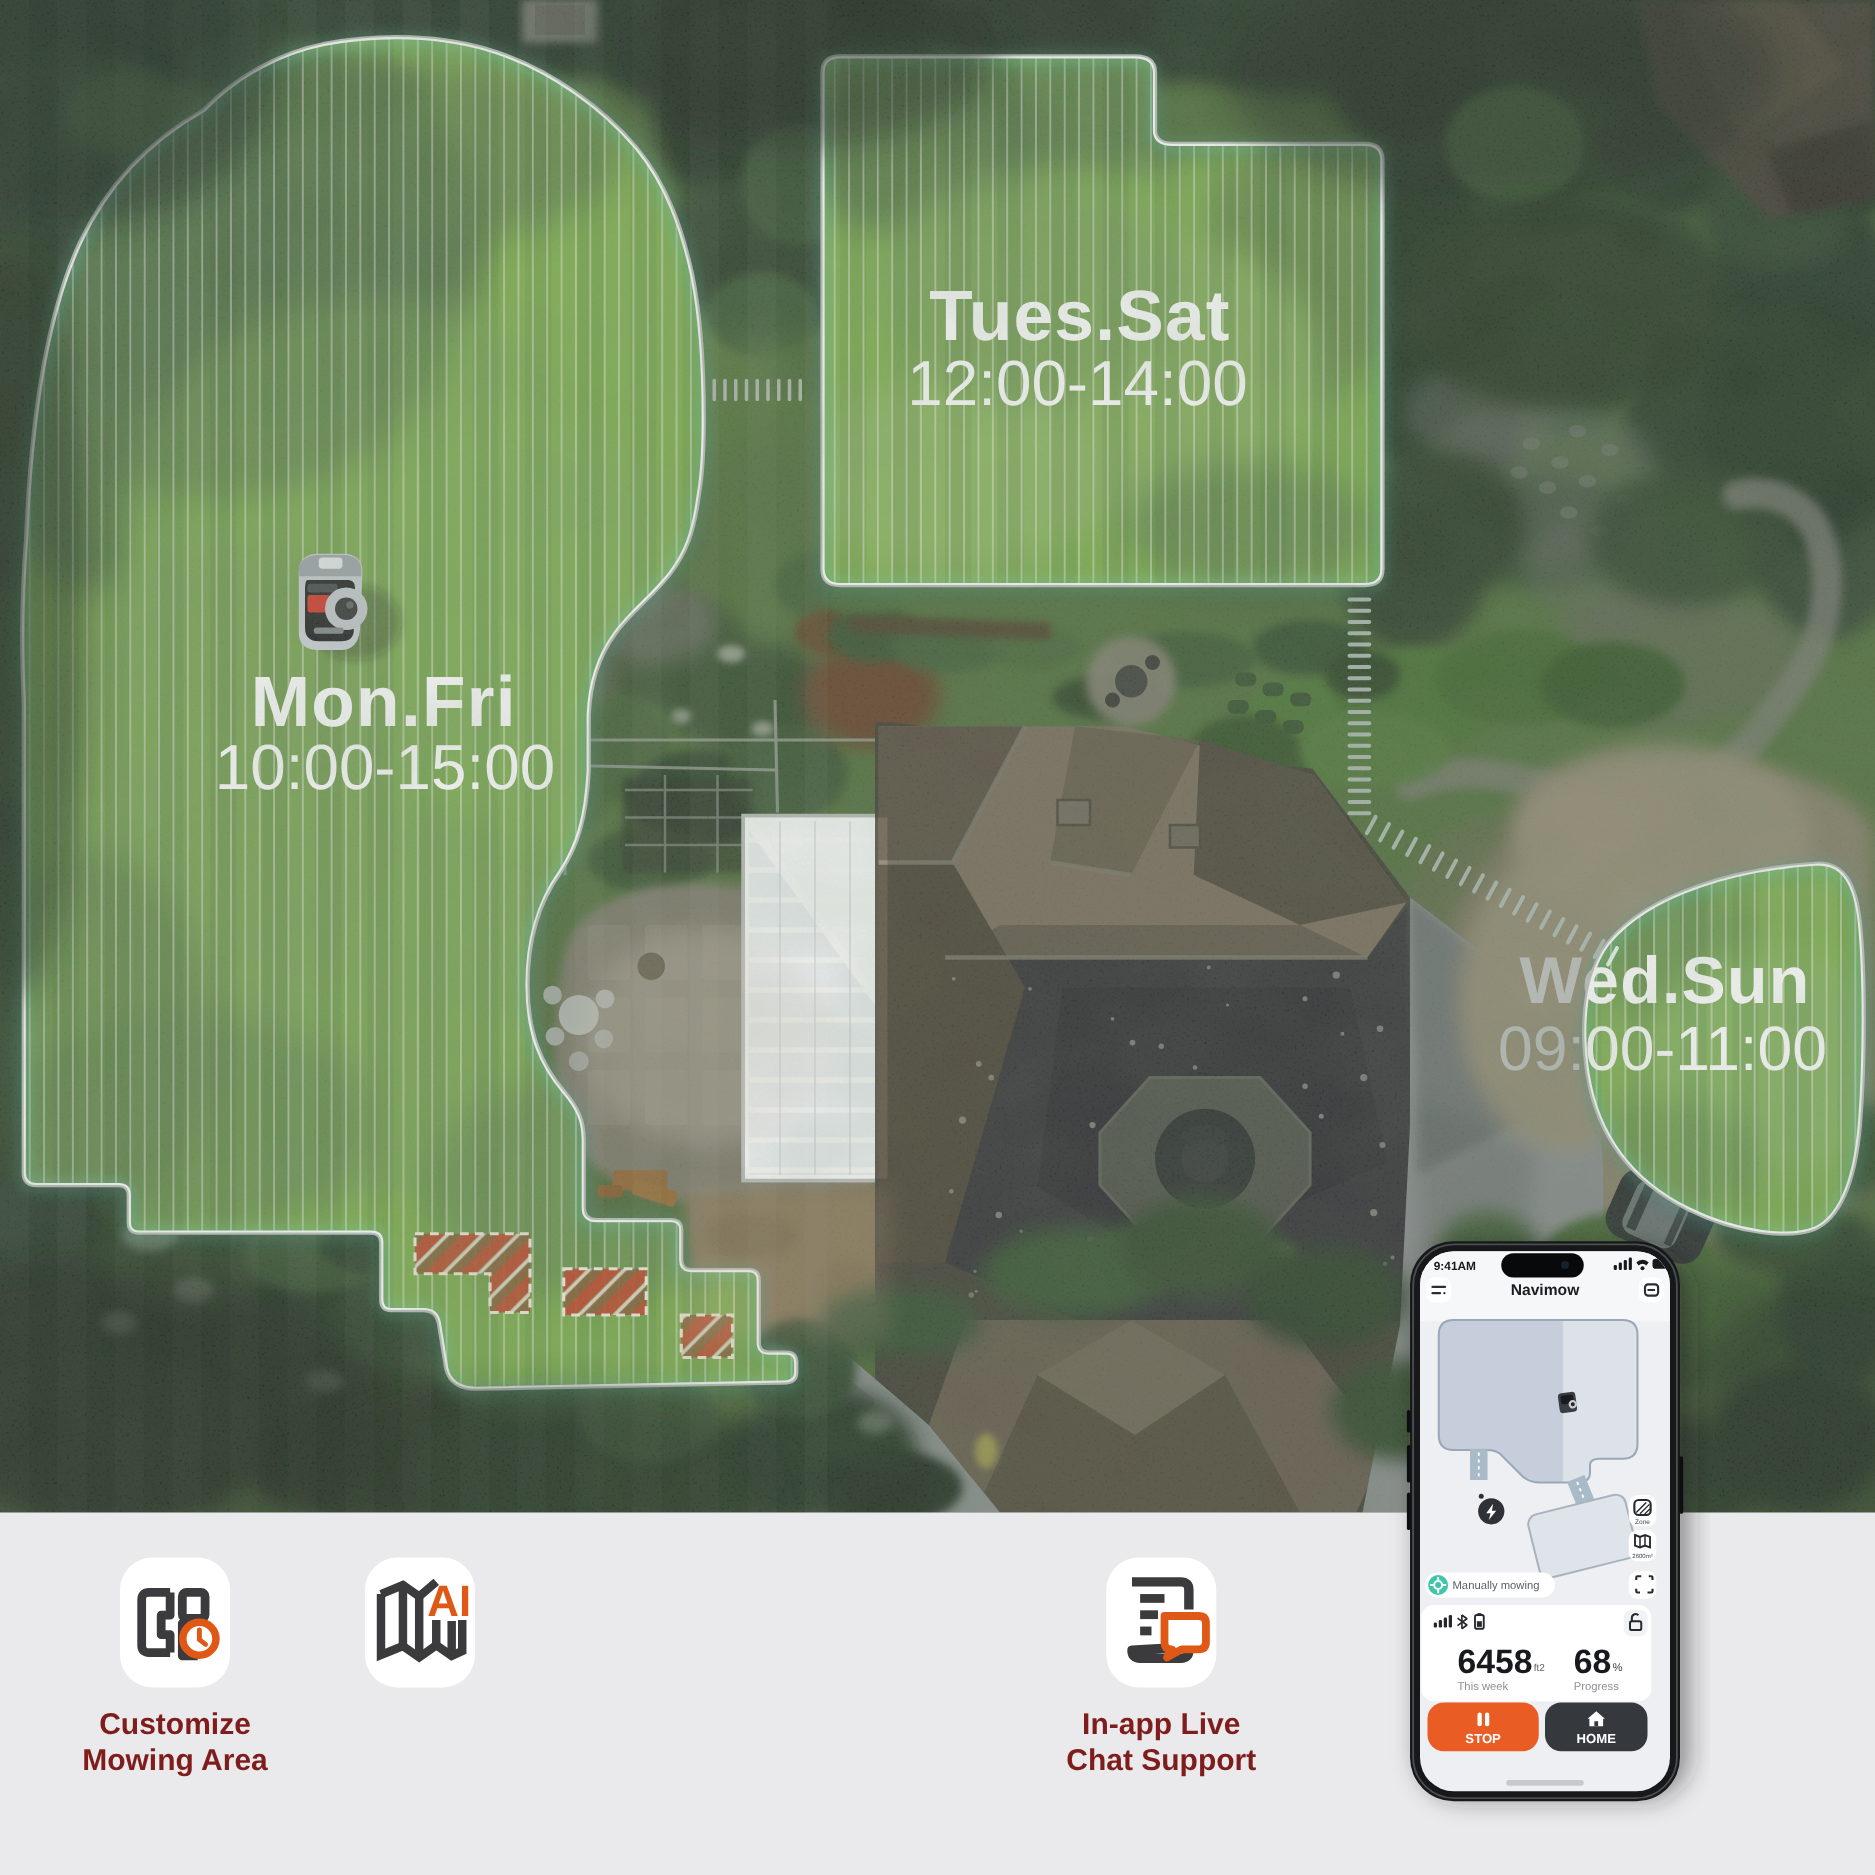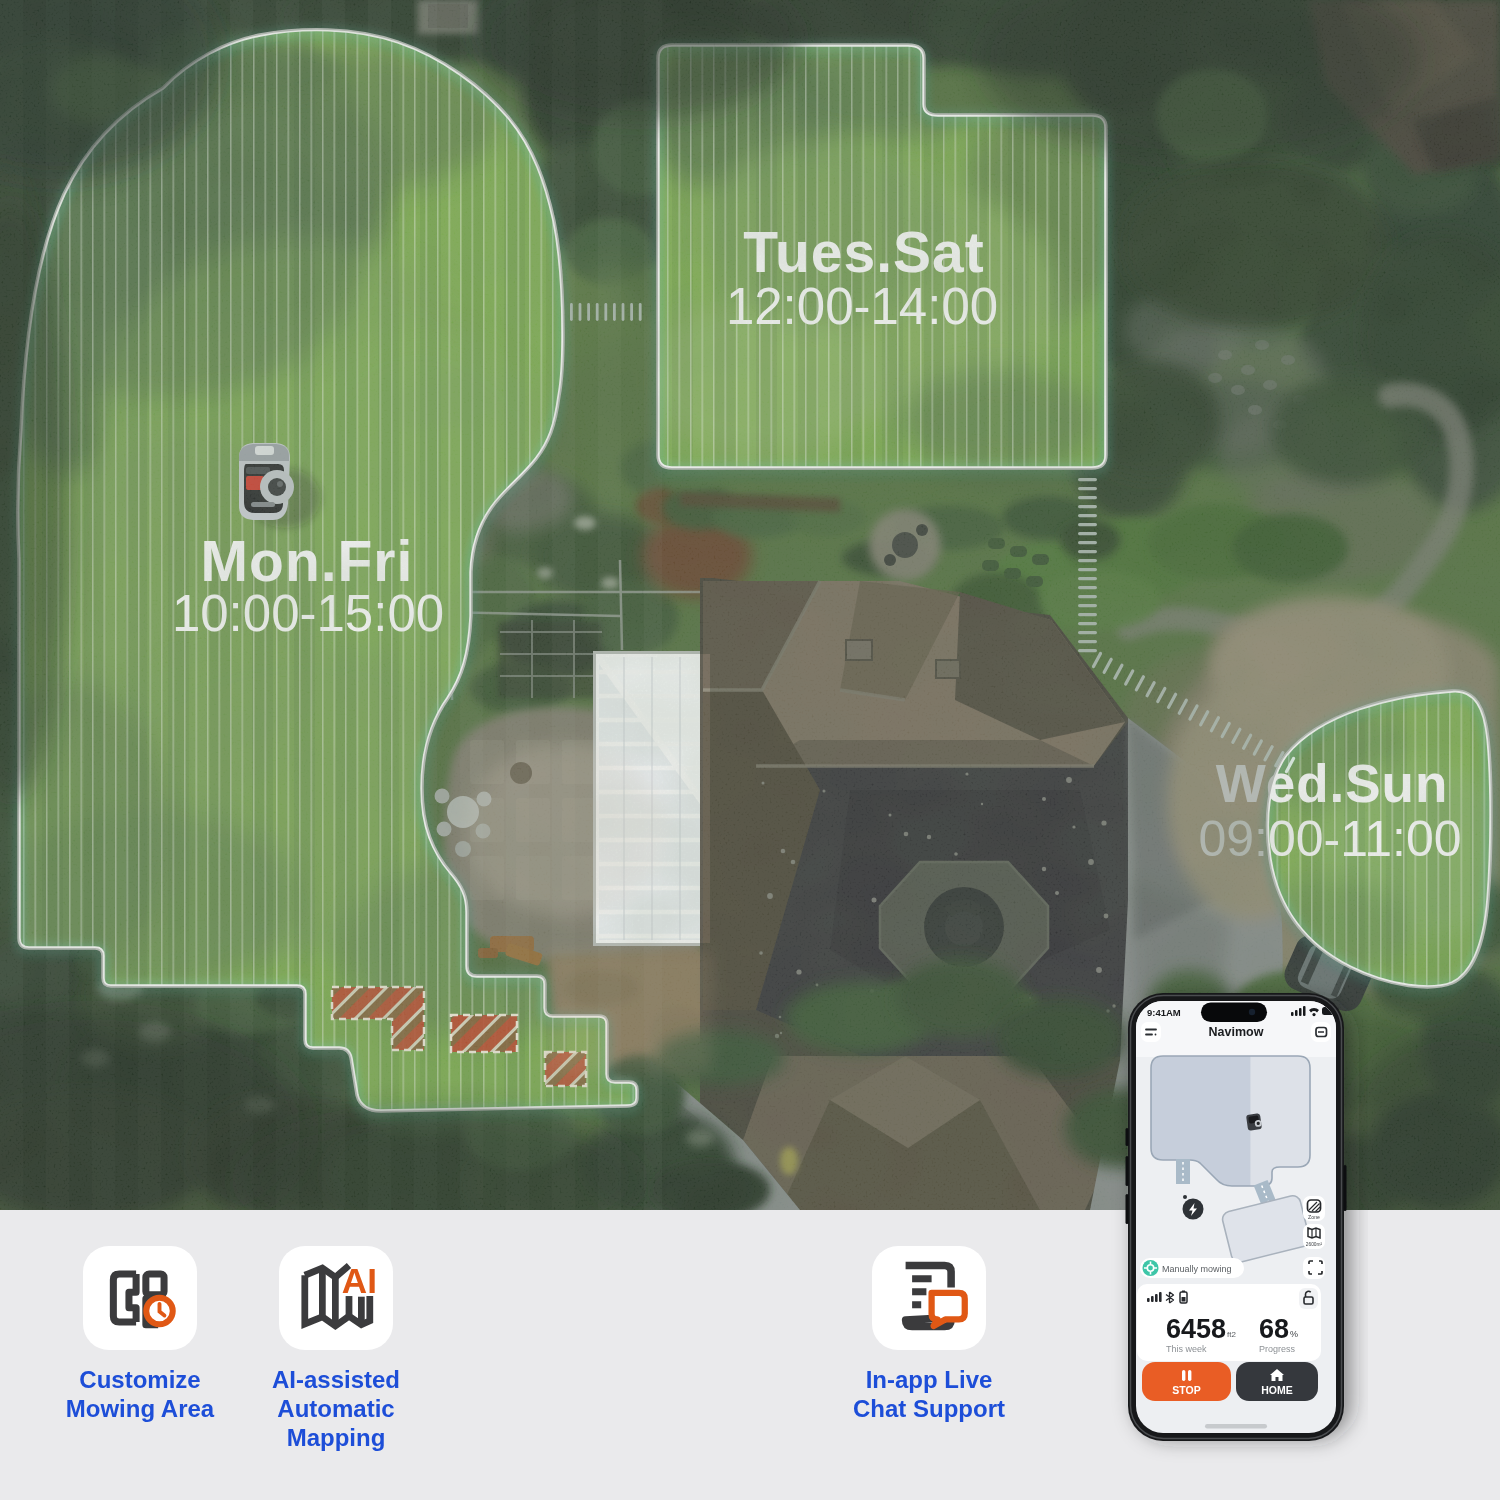--- a/index.html
+++ b/index.html
@@ -1,20 +1,20 @@
 <!DOCTYPE html>
 <html><head><meta charset="utf-8">
 <style>
 html,body{margin:0;padding:0;background:#eaeaec;}
 *{box-sizing:border-box;}
 .stage{position:relative;width:1500px;height:1500px;overflow:hidden;font-family:"Liberation Sans",sans-serif;}
 .band{position:absolute;left:0;top:1210px;width:1500px;height:290px;background:#eaeaec;}
 .feat{position:absolute;top:36px;width:200px;text-align:center;}
-.fcard{width:114px;height:104px;background:#fff;border-radius:26px;margin:0 auto;display:flex;align-items:center;justify-content:center;}
-.flabel{margin-top:15px;font-size:24px;line-height:29px;font-weight:bold;color:#1d4ed8;}
+.fcard{width:88px;height:104px;background:#fff;border-radius:26px;margin:0 auto;display:flex;align-items:center;justify-content:center;}
+.flabel{margin-top:15px;font-size:24px;line-height:29px;font-weight:bold;color:#7f1d1d;}
 </style></head><body>
 <div class="stage">
 
 <svg width="1500" height="1212" viewBox="0 0 1500 1212" style="position:absolute;left:0;top:0;">
 <defs>
 <filter id="b4" x="-40%" y="-40%" width="180%" height="180%">
           <feGaussianBlur stdDeviation="4"></feGaussianBlur>
         </filter>
 <filter id="b8" x="-40%" y="-40%" width="180%" height="180%">
           <feGaussianBlur stdDeviation="8"></feGaussianBlur>
@@ -676,21 +676,20 @@
 <path d="M6,12.5 L19.5,7 L29.5,14 L40,5"></path>
 <path d="M6,12.5 L6,50 L19.5,44.5 L29.5,51.5 L40,44 L49.5,50.5 L56,47.5 L56,28.5"></path>
 <path d="M19.5,7 L19.5,44.5"></path>
 <path d="M29.5,14 L29.5,51.5"></path>
 <path d="M40,28.5 L40,44"></path>
 <path d="M49.5,29 L49.5,50.5"></path>
 </g>
 <text x="48" y="26" font-family="Liberation Sans, sans-serif" font-size="27" font-weight="bold" fill="#e05815" text-anchor="middle">AI</text>
 </svg>
         </div>
-<div class="flabel">AI-assisted<br>Automatic<br>Mapping</div>
 </div>
 
 
 
 <div class="feat" style="left:829px;text-align:center;">
 <div class="fcard">
           <svg width="78" height="78" viewBox="0 0 60 60">
 <path d="M12,5 L42,5 Q47,5 47,10 L47,22 M47,45 L47,47 Q47,52 42,52 L17,52 Q12,52 12,47 Z" fill="none" stroke="#3b3b3d" stroke-width="5.8" stroke-linejoin="round"></path>
 <rect x="17" y="12.5" width="15" height="5.4" fill="#3b3b3d"></rect>
 <rect x="17" y="22.5" width="11" height="5.4" fill="#3b3b3d"></rect>

